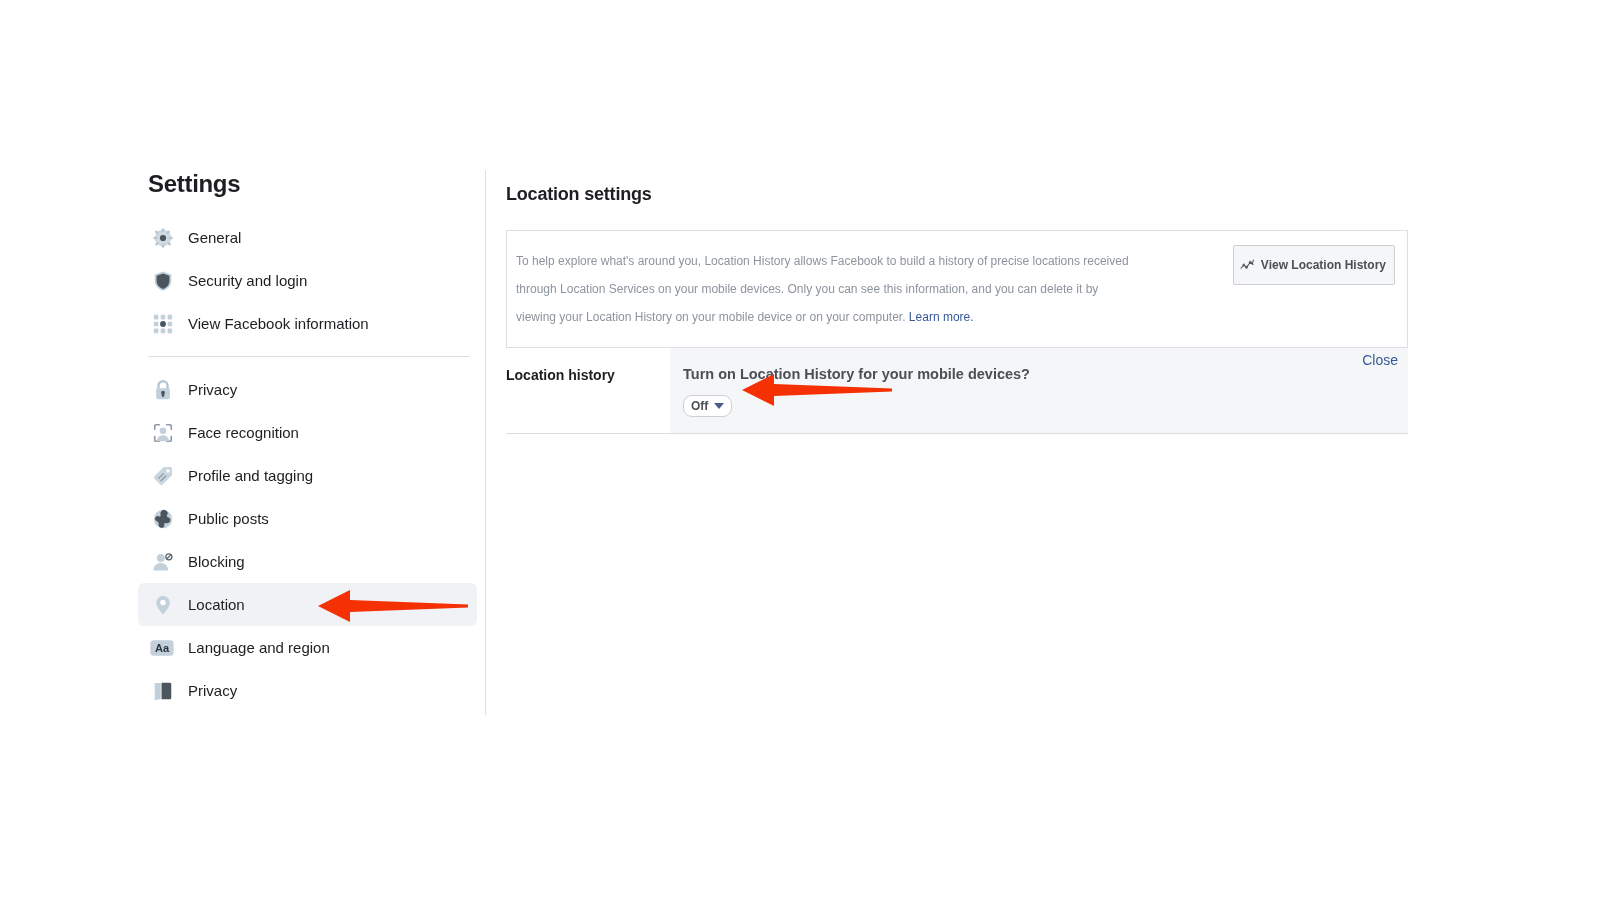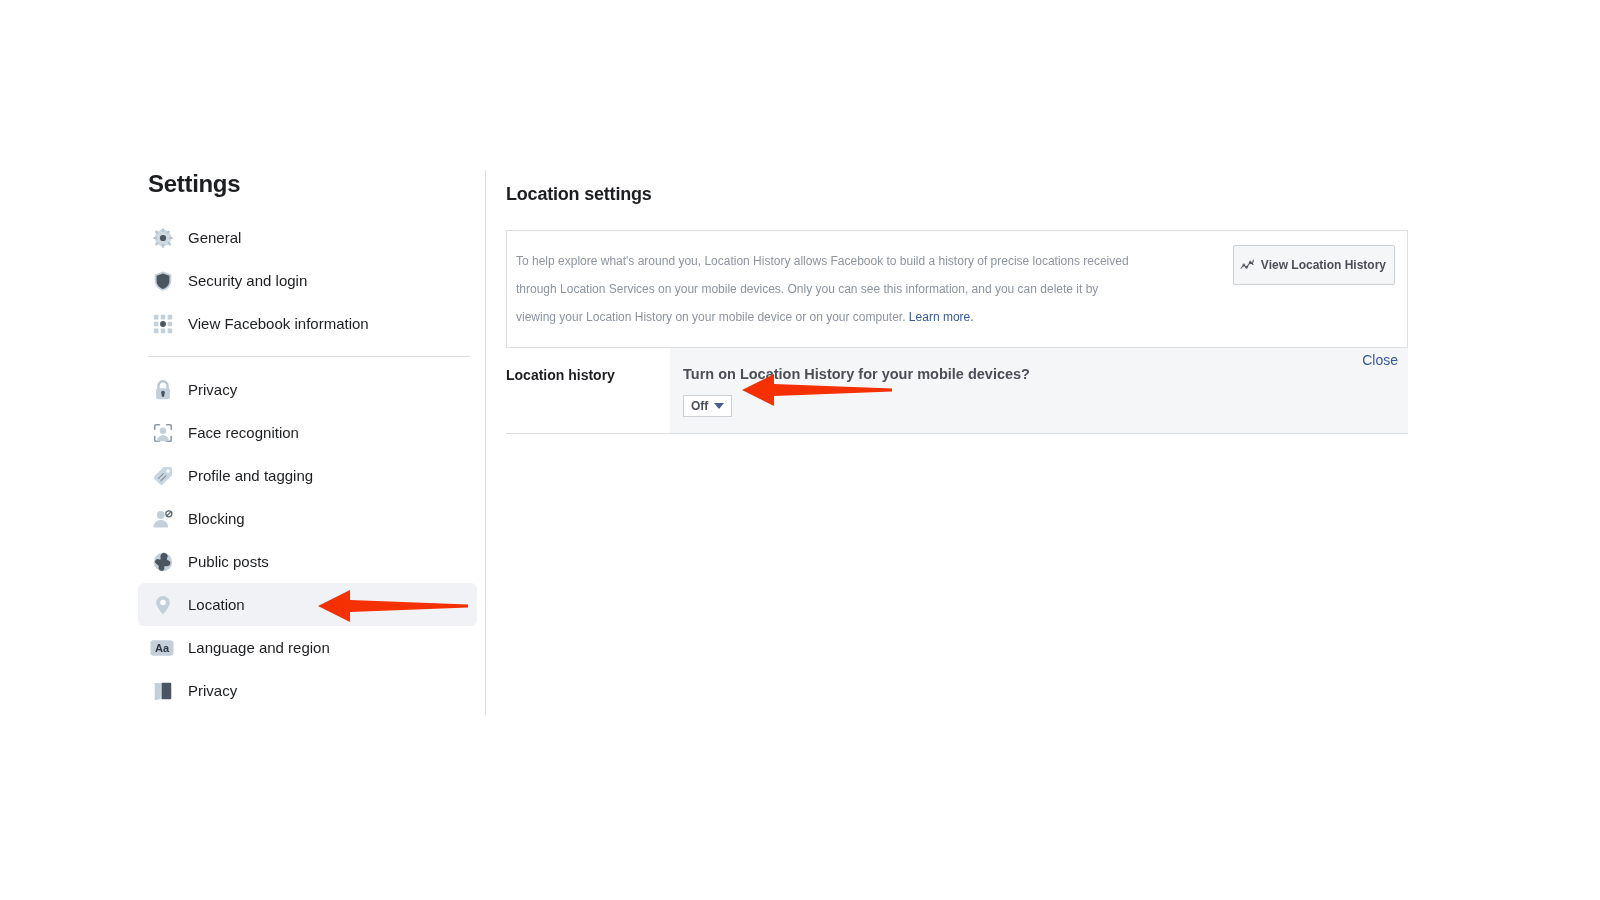--- a/index.html
+++ b/index.html
@@ -138,21 +138,21 @@
   }
   .off-select {
     margin-top: 12px;
     display: inline-flex;
     align-items: center;
     gap: 6px;
     height: 22px;
     padding: 0 7px;
     background: #ffffff;
     border: 1px solid #ccd0d5;
-    border-radius: 0;
+    border-radius: 9px;
     font-size: 12px;
     font-weight: bold;
     color: #4b4f56;
     cursor: pointer;
   }
   .caret {
     width: 0; height: 0;
     border-left: 5px solid transparent;
     border-right: 5px solid transparent;
     border-top: 6px solid #4b5b8c;
@@ -273,38 +273,38 @@
               <line x1="9.8" y1="17.2" x2="15" y2="12"></line>
             </g>
           </svg>
         </span>
         <span class="nav-label">Profile and tagging</span>
       </div>
 
       <div class="nav-item">
         <span class="nav-icon">
           <svg width="22" height="22" viewBox="0 0 24 24">
+            <circle cx="12" cy="12" r="10" fill="#c3d0da"></circle>
+            <path d="M12 2 C9.5 3.5 8.6 6 9.4 7.6 C10 9 8.6 9.6 7.2 9 C5.8 8.4 4 9.2 3.4 11 C2.8 12.8 4.2 14 5.6 14.6 C7 15.2 7.6 16.6 7.2 18 C6.8 19.4 8.2 21 10 21.6 C12.4 22.4 14 20 13.4 18.4 C12.8 16.8 14.4 16 15.8 16.6 C17.4 17.2 19.4 16 20 14 C20.6 12 19 10.4 17.4 10 C15.8 9.6 16 7.8 17 6.6 C18 5.4 16.4 3 14 2.2 Z" fill="#4b5560"></path>
+          </svg>
+        </span>
+        <span class="nav-label">Public posts</span>
+      </div>
+
+      <div class="nav-item">
+        <span class="nav-icon">
+          <svg width="22" height="22" viewBox="0 0 24 24">
             <circle cx="9.6" cy="7.6" r="4.3" fill="#c3d0da"></circle>
             <path d="M1.6 21.4 C1.6 16.4 5.2 13.2 9.6 13.2 C14 13.2 17.6 16.4 17.6 21.4 Z" fill="#c3d0da"></path>
             <circle cx="18.4" cy="6.4" r="4.1" fill="#fff"></circle>
             <circle cx="18.4" cy="6.4" r="3.3" fill="none" stroke="#5a6570" stroke-width="1.4"></circle>
             <line x1="16" y1="8.8" x2="20.8" y2="4" stroke="#5a6570" stroke-width="1.4"></line>
           </svg>
         </span>
         <span class="nav-label">Blocking</span>
-      </div>
-
-      <div class="nav-item">
-        <span class="nav-icon">
-          <svg width="22" height="22" viewBox="0 0 24 24">
-            <circle cx="12" cy="12" r="10" fill="#c3d0da"></circle>
-            <path d="M12 2 C9.5 3.5 8.6 6 9.4 7.6 C10 9 8.6 9.6 7.2 9 C5.8 8.4 4 9.2 3.4 11 C2.8 12.8 4.2 14 5.6 14.6 C7 15.2 7.6 16.6 7.2 18 C6.8 19.4 8.2 21 10 21.6 C12.4 22.4 14 20 13.4 18.4 C12.8 16.8 14.4 16 15.8 16.6 C17.4 17.2 19.4 16 20 14 C20.6 12 19 10.4 17.4 10 C15.8 9.6 16 7.8 17 6.6 C18 5.4 16.4 3 14 2.2 Z" fill="#4b5560"></path>
-          </svg>
-        </span>
-        <span class="nav-label">Public posts</span>
       </div>
 
       <div class="nav-item active">
         <span class="nav-icon">
           <svg width="22" height="22" viewBox="0 0 24 24">
             <path d="M12 2.2 C7.9 2.2 4.6 5.5 4.6 9.6 C4.6 14.8 12 22.2 12 22.2 C12 22.2 19.4 14.8 19.4 9.6 C19.4 5.5 16.1 2.2 12 2.2 Z" fill="#c3d0da"></path>
             <circle cx="12" cy="9.4" r="3" fill="#ffffff"></circle>
           </svg>
         </span>
         <span class="nav-label">Location</span>

